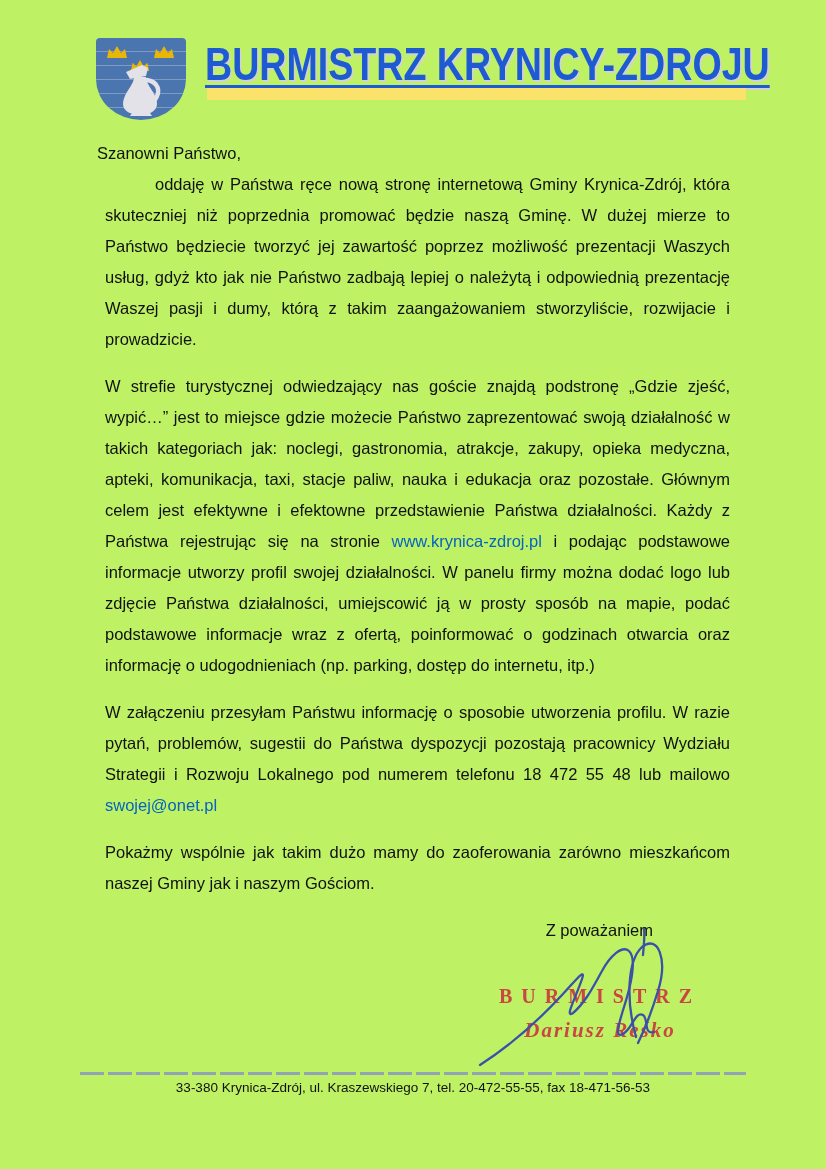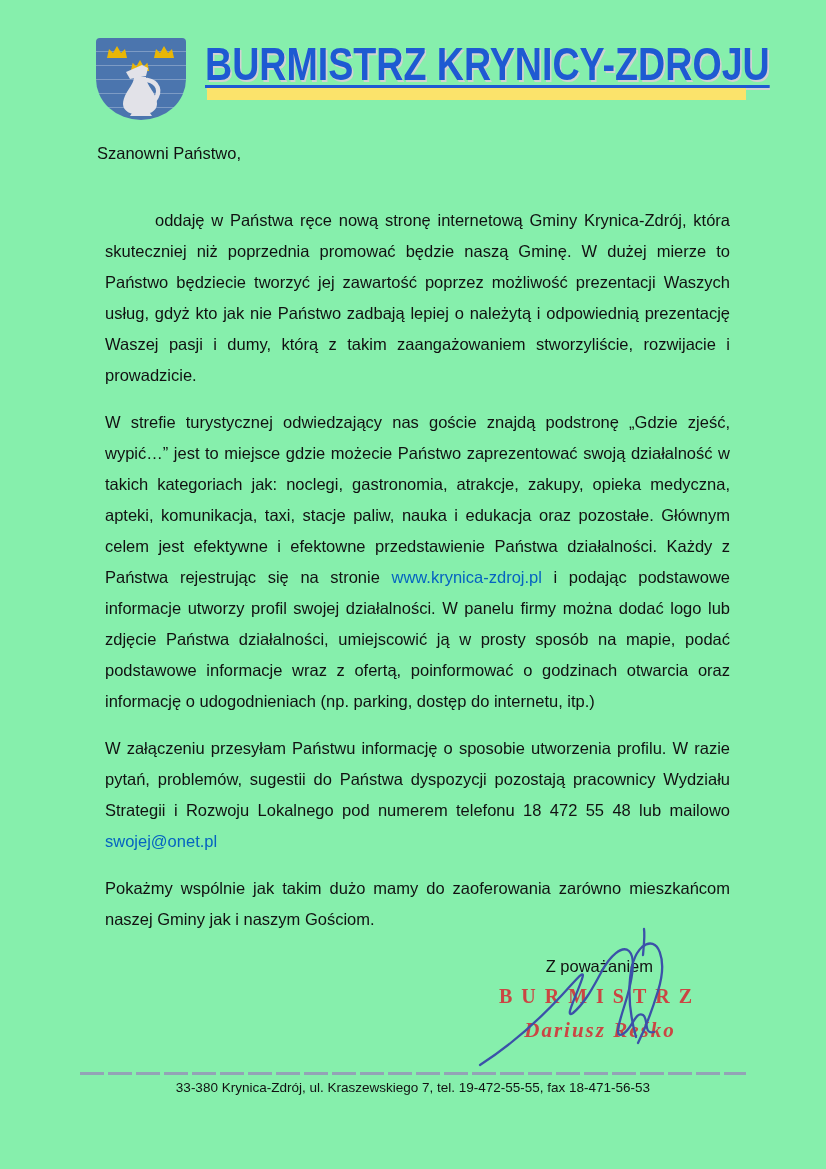--- a/index.html
+++ b/index.html
@@ -1,21 +1,21 @@
 <!DOCTYPE html>
 <html lang="pl"><head>
 <meta charset="utf-8">
 <style>
   * { margin:0; padding:0; box-sizing:border-box; }
   html,body { background:#ffffff; }
   .page {
     position:relative;
     width:826px; height:1169px;
     margin:0 auto;
-    background:#86efac;
+    background:#bef264;
     font-family:"Liberation Sans", sans-serif;
     color:#111111;
     overflow:hidden;
   }
 
   
   .coat {
     position:absolute; left:96px; top:38px;
     width:90px; height:82px;
   }
@@ -52,21 +52,21 @@
     width:539px; height:12px;
     background:#FBE36B;
   }
 
   
   .body-text {
     position:absolute; left:97px; top:138px; width:633px;
     font-size:16.5px; line-height:31px;
     text-align:justify;
   }
-  .salutation { text-align:left; margin-bottom:36px; }
+  .salutation { text-align:left; }
   .body-text p { margin:0 0 16px 8px; }
   .p-indent { text-indent:50px; }
   .lnk { color:#0563C1; cursor:pointer; }
   .closing {
     text-align:right; padding-right:77px; margin-top:9px;
   }
 
   
   .sig-block {
     position:absolute; left:430px; top:925px;
@@ -160,16 +160,16 @@
       <g fill="none" stroke="#3B51A9" stroke-width="2.3" stroke-linecap="round">
         <path d="M50,140 C78,122 108,96 132,70 C146,55 156,42 152,54 C146,72 134,94 143,88 C156,77 164,60 172,46 C180,31 192,20 199,26 C207,34 201,60 194,82 C189,98 184,114 193,109 C203,103 205,86 213,90 C219,94 213,110 224,107"></path>
         <path d="M206,112 C196,76 197,36 212,22 C228,9 238,34 228,66 C220,92 212,110 208,118"></path>
         <path d="M213,30 C214,18 215,10 214,4"></path>
       </g>
     </svg>
   </div>
 
   <div class="footer">
     <div class="footer-sep"></div>
-    <div>33-380 Krynica-Zdrój, ul. Kraszewskiego 7, tel. 19-472-55-55, fax 18-471-56-53</div>
+    <div>33-380 Krynica-Zdrój, ul. Kraszewskiego 7, tel. 20-472-55-55, fax 18-471-56-53</div>
   </div>
 
 </div>
 
 </body></html>

